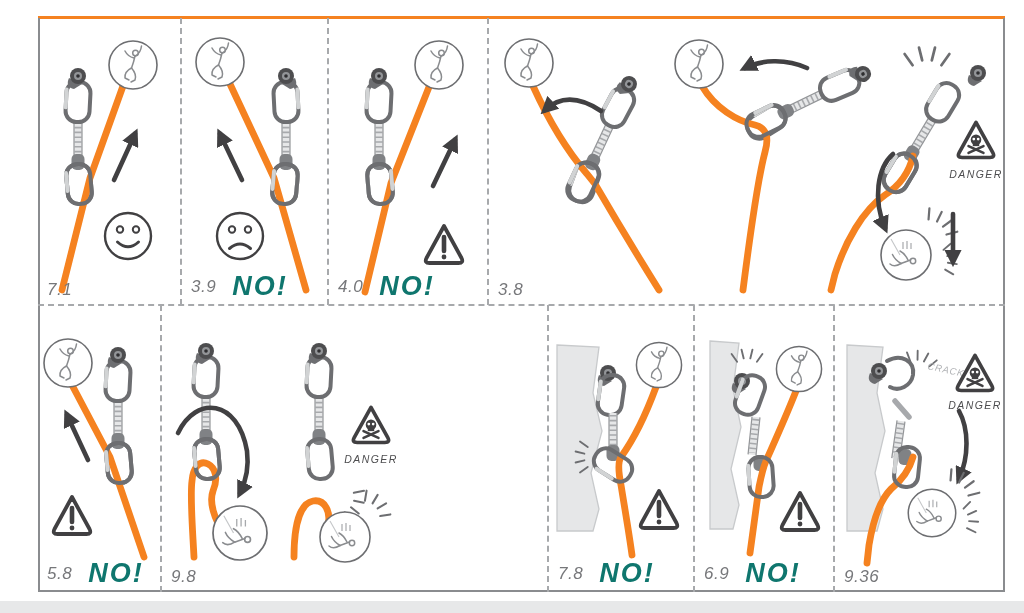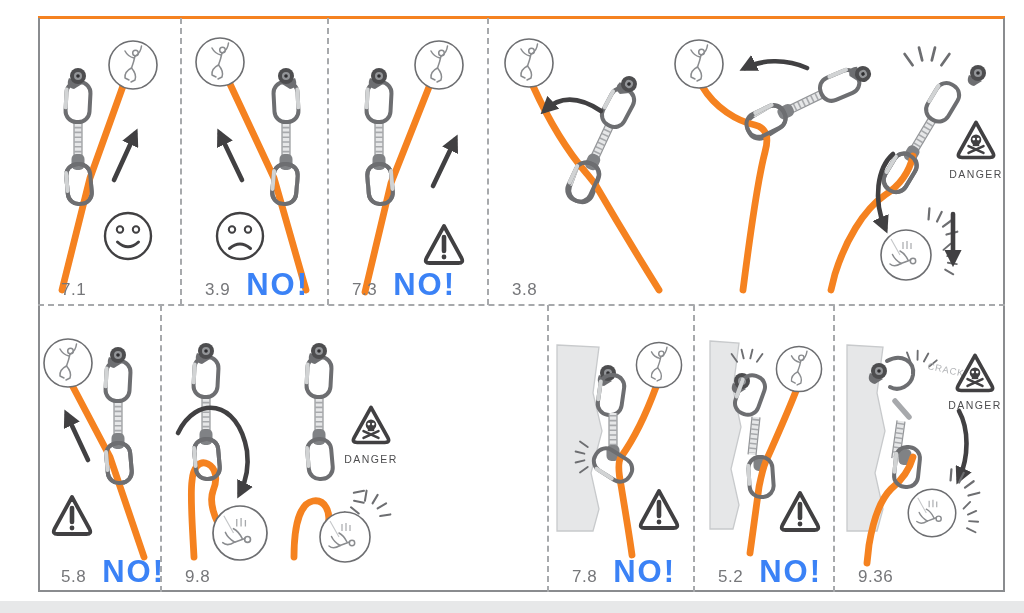--- a/index.html
+++ b/index.html
@@ -4,26 +4,26 @@
 <style>
   html,body{margin:0;padding:0;background:#fff;}
   .stage{position:relative;width:1024px;height:613px;background:#ffffff;overflow:hidden;
          font-family:"Liberation Sans",sans-serif;}
   .frame-top{position:absolute;left:38px;top:16px;width:967px;height:3px;background:#f58220;}
   .frame-left{position:absolute;left:38px;top:18px;width:2px;height:574px;background:#8a8c8f;}
   .frame-right{position:absolute;left:1003px;top:18px;width:2px;height:574px;background:#8a8c8f;}
   .frame-bottom{position:absolute;left:38px;top:590px;width:967px;height:2px;background:#8a8c8f;}
   .row-divider{position:absolute;left:38px;top:304px;width:967px;height:0;border-top:2px dashed #a7a9ac;}
   .bottom-strip{position:absolute;left:0;top:601px;width:1024px;height:12px;background:#e7e8e9;}
-  .panel{position:absolute;height:287px;}
+  .panel{position:absolute;height:287px;font-style:italic;}
   .panel.dl{border-left:2px dashed #a7a9ac;}
   .panel svg{position:absolute;left:0;top:0;}
-  .plabel{position:absolute;left:23px;bottom:5px;display:flex;align-items:flex-end;gap:16px;white-space:nowrap;}
+  .plabel{position:absolute;left:9px;bottom:5px;display:flex;align-items:center;gap:16px;white-space:nowrap;}
   .pnum{font-size:17px;color:#76777a;letter-spacing:0.5px;}
-  .pverdict{font-size:31px;font-weight:700;color:#3b82f6;letter-spacing:2px;line-height:1;}
+  .pverdict{font-size:27px;font-weight:700;color:#0f766e;letter-spacing:2px;line-height:1;}
   .rope{stroke:#f58220;stroke-width:6.8;fill:none;stroke-linecap:round;}
   .arr{stroke:#414042;stroke-width:4.6;fill:none;stroke-linecap:round;marker-end:url(#ah);}
   .rock{fill:#e6e7e8;stroke:#c8cacc;stroke-width:1.3;}
   .danger-txt{font-size:10.5px;fill:#4d4d4f;letter-spacing:1.4px;text-anchor:middle;}
   .crack-txt{font-size:9.5px;fill:#b1b3b6;letter-spacing:0.8px;}
   .brokenhook{stroke:#6d6e71;stroke-width:4;fill:none;stroke-linecap:round;}
   .gatepiece{stroke:#a7a9ac;stroke-width:5.5;stroke-linecap:round;}
 </style>
 </head>
 <body>
@@ -158,21 +158,21 @@
   <div class="panel dl" style="left:327px;top:18px;width:160px;">
     <svg width="160" height="287" viewBox="0 0 160 287">
       <use href="#qd" transform="translate(50,58)"></use>
       <path class="rope" d="M100,69 L62,165 L36,274"></path>
       <use href="#biner" transform="translate(51,166) rotate(-5) scale(-1,1)"></use>
       <use href="#climb" transform="translate(110,47)"></use>
       <path class="arr" d="M104,168 L126,122"></path>
       <use href="#warn" transform="translate(115,228)"></use>
     </svg>
     <div class="plabel">
-        <span class="pnum">7.3</span>
+        <span class="pnum">4.0</span>
         <span class="pverdict">NO!</span>
       </div>
   </div>
 
   <div class="panel dl" style="left:487px;top:18px;width:518px;">
     <svg width="518" height="287" viewBox="0 0 518 287">
 
       <use href="#qd" transform="translate(140,66) rotate(25)"></use>
       <path class="rope" d="M44,68 C64,112 86,142 98,156 L106,166 C120,190 150,240 170,272"></path>
       <use href="#biner" transform="translate(94,164) rotate(25)"></use>
@@ -274,21 +274,21 @@
       <use href="#bolt" transform="translate(47,76)"></use>
       <use href="#biner" transform="translate(55,90) rotate(20)"></use>
       <use href="#bone" transform="translate(61,112) rotate(6)"></use>
       <use href="#keeper" transform="translate(65,158)"></use>
       <path class="rope" d="M101,86 C90,114 78,140 71,156 C68,163 66,172 64,182 L55,248"></path>
       <use href="#biner" transform="translate(66,172) rotate(-4)"></use>
       <use href="#climb" transform="translate(104,64) scale(0.94)"></use>
       <use href="#warn" transform="translate(105,208)"></use>
     </svg>
     <div class="plabel">
-        <span class="pnum">5.2</span>
+        <span class="pnum">6.9</span>
         <span class="pverdict">NO!</span>
       </div>
   </div>
 
   <div class="panel dl" style="left:833px;top:305px;width:172px;">
     <svg width="172" height="287" viewBox="0 0 172 287">
       <path class="rock" d="M12,40 L48,42 L42,88 L50,126 L40,168 L48,204 L42,226 L12,226 Z"></path>
       <use href="#bolt" transform="translate(44,66)"></use>
       <path class="brokenhook" d="M52,56 C66,48 80,56 78,70 C76,81 64,87 55,82"></path>
       <line class="gatepiece" x1="60" y1="96" x2="74" y2="112"></line>

